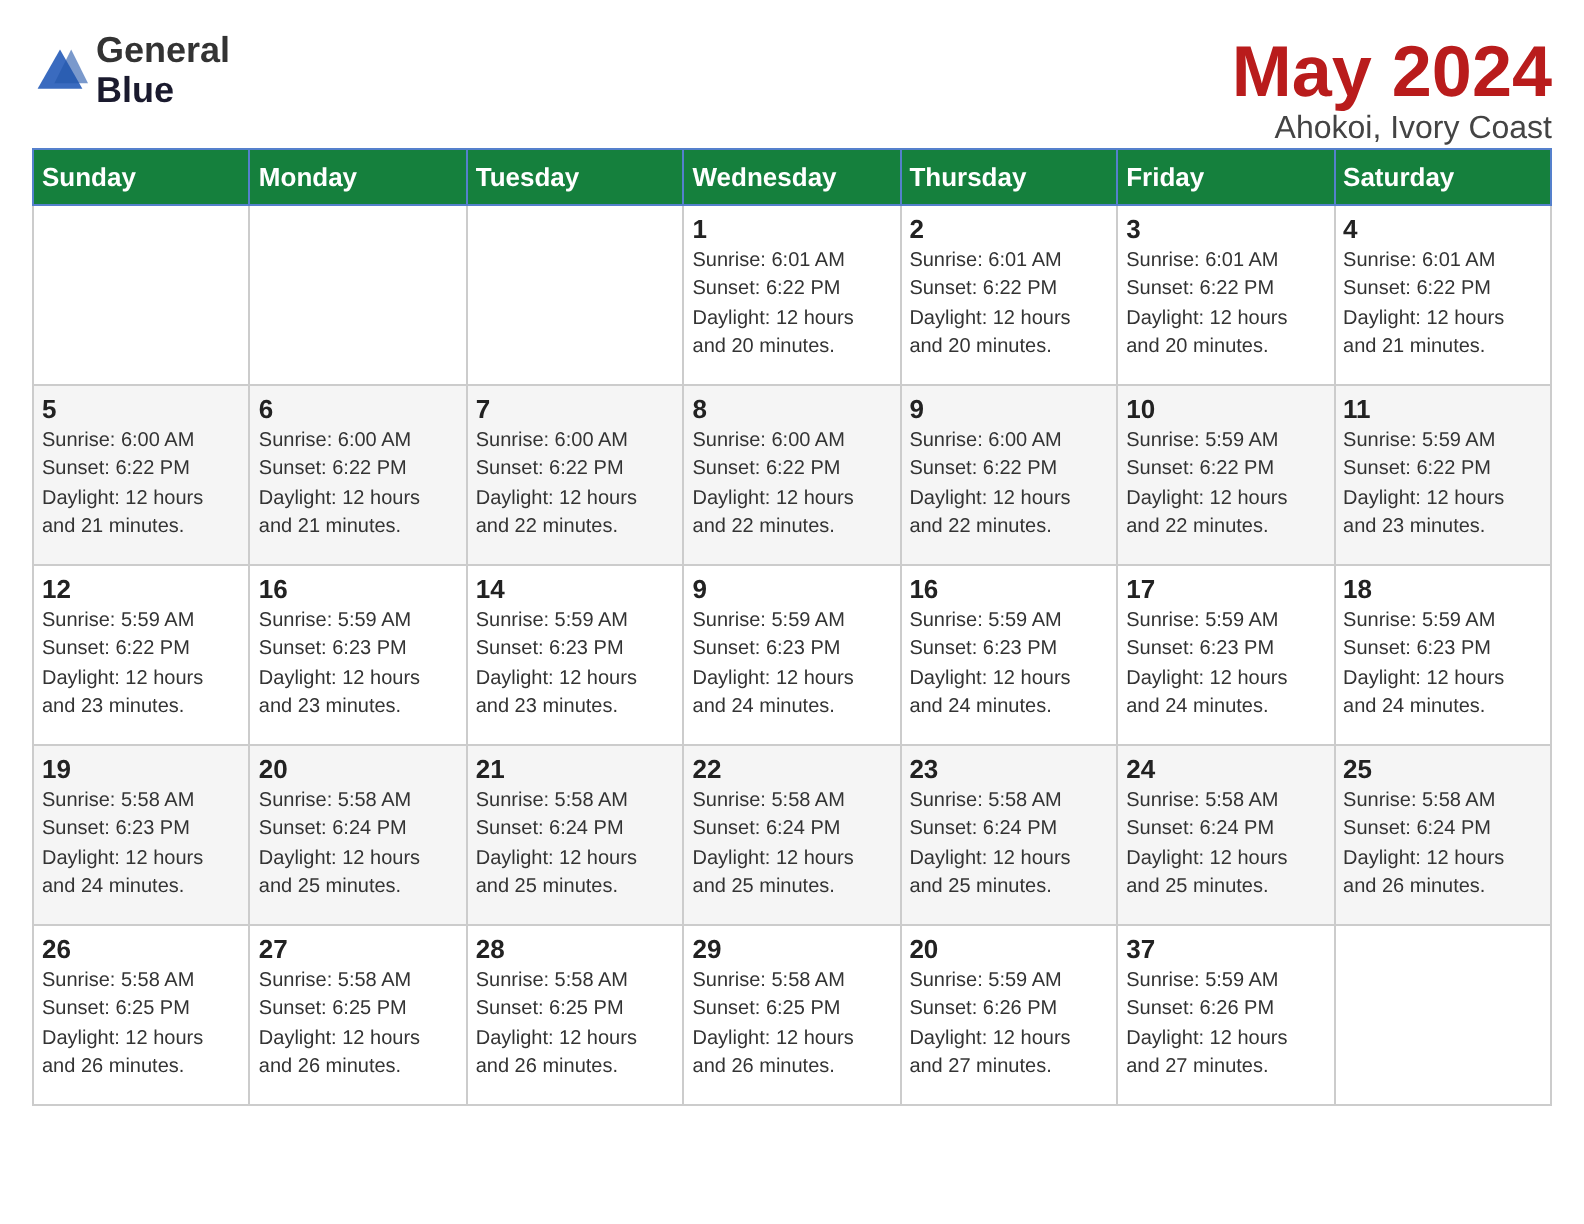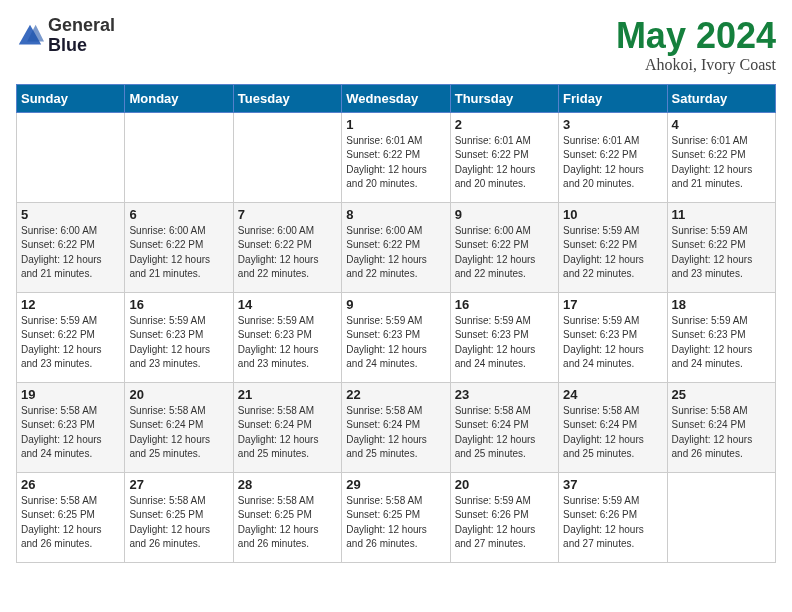--- a/index.html
+++ b/index.html
@@ -7,21 +7,21 @@
       font-family: Arial, sans-serif;
       background: #fff;
       width: 792px;
       min-height: 612px;
       padding: 16px;
     }
     .header {
       display: flex;
       justify-content: space-between;
       align-items: flex-start;
-      margin-bottom: 10px;
+      margin-bottom: 0;
     }
     .logo {
       display: flex;
       align-items: center;
       gap: 4px;
     }
     .logo-text {
       display: flex;
       flex-direction: column;
       font-size: 18px;
@@ -33,36 +33,35 @@
     .logo-icon {
       width: 28px;
       height: 28px;
     }
     .title-block {
       text-align: right;
     }
     .title-block h1 {
       font-size: 36px;
       font-weight: bold;
-      color: #15803d;
+      color: #b91c1c;
       line-height: 1.1;
     }
     .title-block h2 {
       font-size: 16px;
       font-weight: normal;
       color: #444;
-      font-family: Liberation Serif, serif;
     }
     table {
       width: 100%;
       border-collapse: collapse;
       table-layout: fixed;
     }
     thead tr {
-      background-color: #0369a1;
+      background-color: #15803d;
       color: white;
     }
     thead th {
       padding: 6px 4px;
       font-size: 13px;
       font-weight: bold;
       text-align: left;
       border: 1px solid #5580cc;
     }
     tbody tr {

